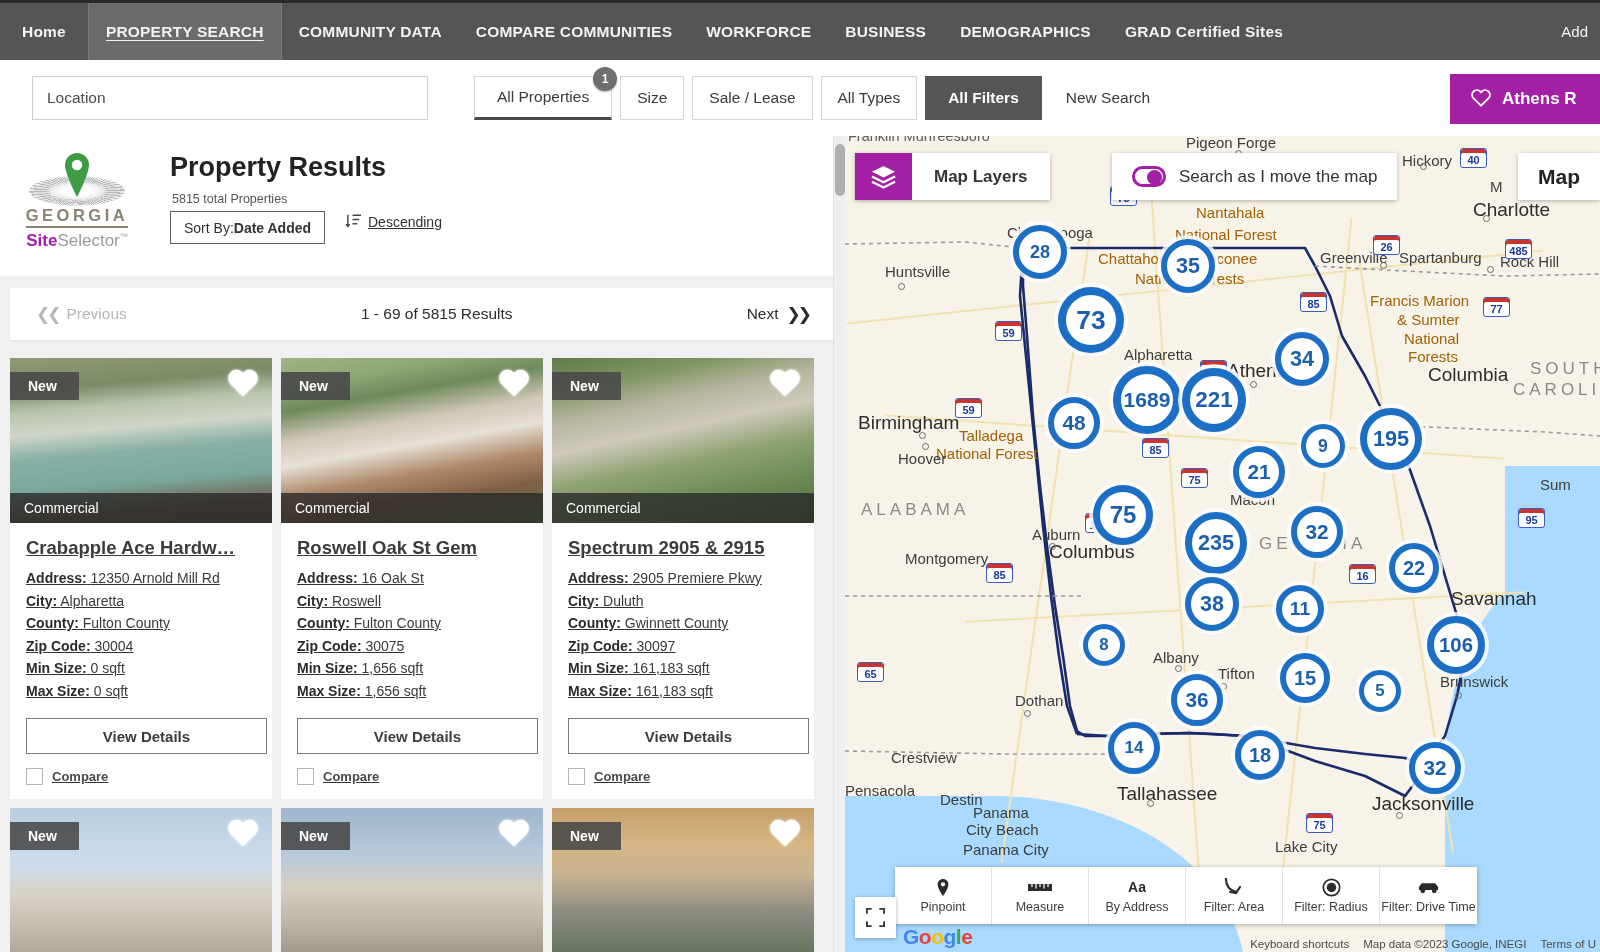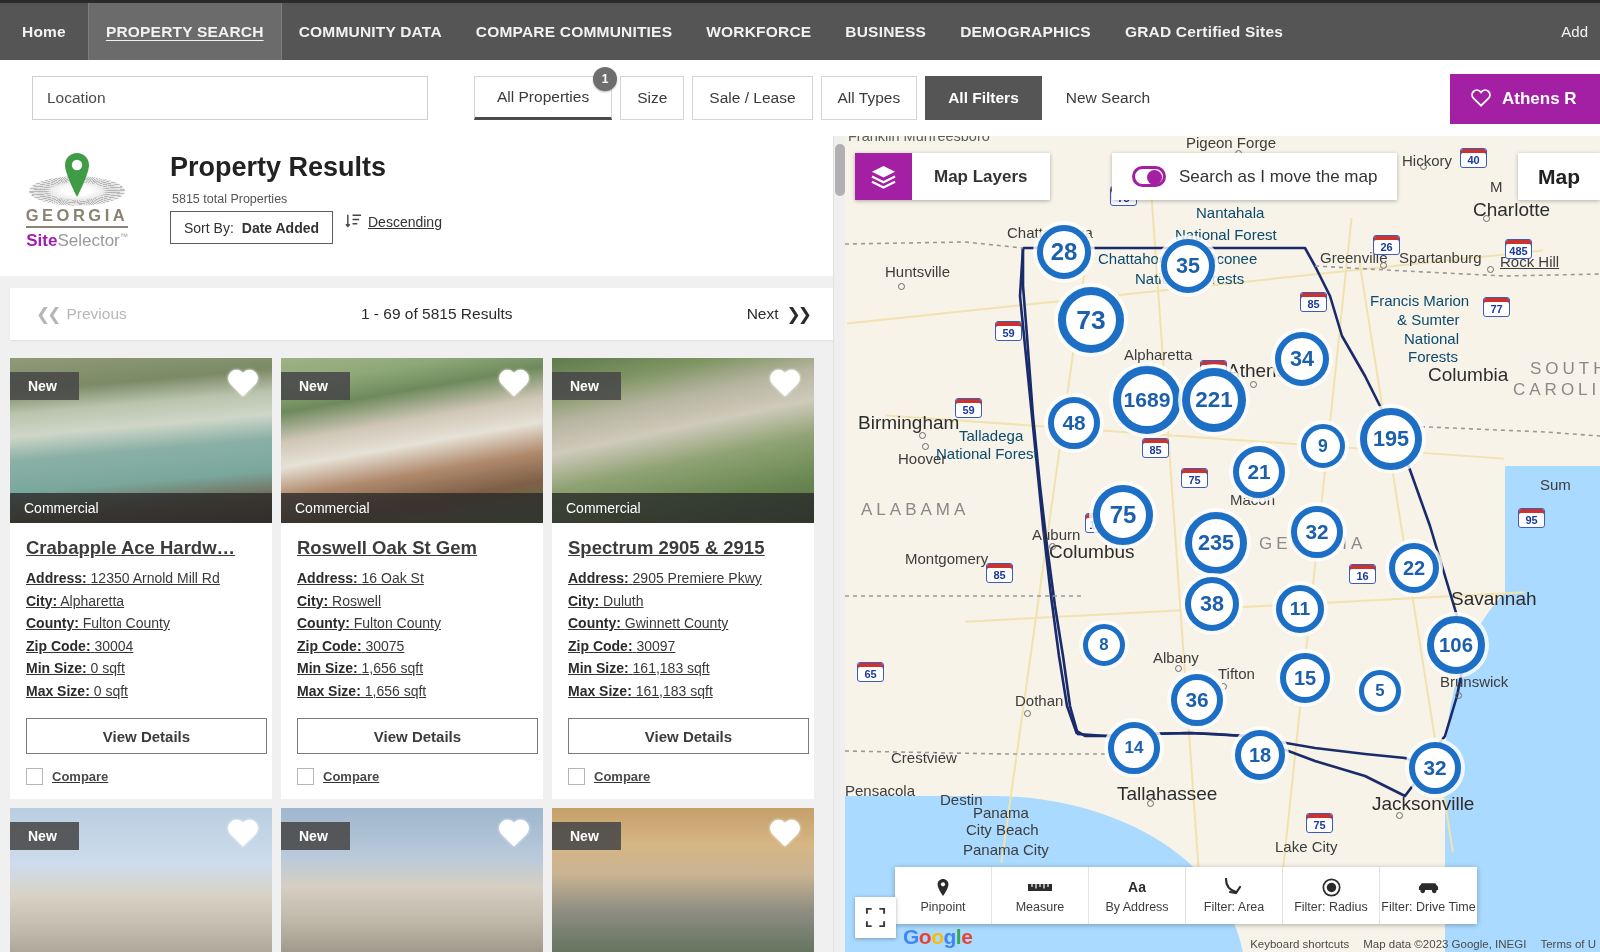--- a/index.html
+++ b/index.html
@@ -99,21 +99,21 @@
   .logo-ss .s2 { color:#9a9a9a; }
   .logo-ss .tm { font-size:8px; color:#9a9a9a; vertical-align:super; }
 
   .rtitle { position:absolute; left:170px; top:16px; font-size:27px; font-weight:bold; color:#222; }
   .rtotal { position:absolute; left:172px; top:56px; font-size:12.5px; color:#555; }
   .sortby {
     position:absolute; left:170px; top:75px; height:33px; padding:0 13px;
     border:1px solid #5c5c5c; display:flex; align-items:center;
     font-size:14px; color:#333; cursor:pointer; background:#fff;
   }
-  .sortby b { margin-left:8px; }
+  .sortby b { margin-left:0; }
   .sortdir {
     position:absolute; left:345px; top:76px; display:flex; align-items:center; gap:6px;
     font-size:14px; color:#333; cursor:pointer;
   }
   .sortdir .lbl { text-decoration:underline; }
 
   .expandmap {
     position:absolute; left:683px; top:155px; height:36px; padding:0 20px;
     border:1px solid #b9b9b9; border-radius:20px; background:#fff;
     display:flex; align-items:center; gap:10px;
@@ -179,21 +179,21 @@
   .map {
     position:absolute; left:845px; top:136px; width:755px; height:816px;
     background:#f7f3e8; overflow:hidden;
   }
   .sea { position:absolute; background:#aadaff; }
   .maproad { position:absolute; background:#f2e2b0; }
   .mlabel { position:absolute; color:#5d5d5d; font-size:14.5px; white-space:nowrap; }
   .mlabel.city { color:#3d3d3d; font-size:15px; }
   .mlabel.big { color:#2d2d2d; font-size:19px; font-weight:normal; }
   .mlabel.state { color:#8a8a8a; font-size:17px; letter-spacing:4px; }
-  .mlabel.forest { color:#0c4a6e; font-size:15px; line-height:18px; }
+  .mlabel.forest { color:#a16207; font-size:15px; line-height:18px; }
   .citydot { position:absolute; width:7px; height:7px; border:1.4px solid #6b6b6b; border-radius:50%; background:transparent; }
   .shield {
     position:absolute; width:27px; height:20px; border-radius:3px;
     background:#fff; border:1.6px solid #3b5bbf; color:#1b3a9b;
     font-size:11px; font-weight:bold; display:flex; align-items:flex-end; justify-content:center;
     padding-bottom:1px; box-shadow:inset 0 4px 0 #c9342f;
   }
 
   .cluster {
     position:absolute; border-radius:50%; background:#fff;
@@ -549,21 +549,21 @@
 
   <div id="map-labels">
       <div class="mlabel" style="left: 3px; top: -8px;">Franklin  Murfreesboro</div>
       <div class="mlabel city" style="left: 341px; top: -2px;">Pigeon Forge</div>
       <div class="mlabel city" style="left: 557px; top: 16px;">Hickory</div>
       <div class="mlabel big" style="left: 628px; top: 63px;">Charlotte</div>
       <div class="mlabel forest" style="left: 351px; top: 68px;">Nantahala</div>
       <div class="mlabel forest" style="left: 330px; top: 90px;">National Forest</div>
       <div class="mlabel city" style="left: 475px; top: 113px;">Greenville</div>
       <div class="mlabel city" style="left: 554px; top: 113px;">Spartanburg</div>
-      <div class="mlabel city" style="left: 655px; top: 117px; text-decoration: underline;">Rock Hill</div>
+      <div class="mlabel city" style="left: 655px; top: 117px;">Rock Hill</div>
       <div class="mlabel city" style="left: 40px; top: 127px;">Huntsville</div>
       <div class="mlabel city" style="left: 162px; top: 88px;">Chattanooga</div>
       <div class="mlabel forest" style="left: 253px; top: 114px;">Chattahoochee-Oconee</div>
       <div class="mlabel forest" style="left: 290px; top: 134px;">National Forests</div>
       <div class="mlabel forest" style="left: 525px; top: 156px;">Francis Marion</div>
       <div class="mlabel forest" style="left: 552px; top: 175px;">&amp; Sumter</div>
       <div class="mlabel forest" style="left: 559px; top: 194px;">National</div>
       <div class="mlabel forest" style="left: 563px; top: 212px;">Forests</div>
       <div class="mlabel city" style="left: 279px; top: 210px;">Alpharetta</div>
       <div class="mlabel big" style="left: 382px; top: 224px;">Athens</div>
@@ -629,21 +629,21 @@
       <div class="shield" style="left: 297px; top: 302px;">85</div>
       <div class="shield" style="left: 673px; top: 372px;">95</div>
       <div class="shield" style="left: 336px; top: 332px;">75</div>
       <div class="shield" style="left: 240px; top: 377px;">185</div>
       <div class="shield" style="left: 141px; top: 427px;">85</div>
       <div class="shield" style="left: 504px; top: 428px;">16</div>
       <div class="shield" style="left: 12px; top: 526px;">65</div>
       <div class="shield" style="left: 461px; top: 677px;">75</div>
     </div>
   <div id="map-clusters">
-      <div class="cluster" style="left: 192px; top: 89px; width: 54px; height: 54px; border: 6px solid rgb(28, 111, 196); font-size: 24px;">28</div>
+      <div class="cluster" style="left: 168px; top: 89px; width: 54px; height: 54px; border: 6px solid rgb(28, 111, 196); font-size: 18px;">28</div>
       <div class="cluster" style="left: 316px; top: 103px; width: 54px; height: 54px; border: 6px solid rgb(28, 111, 196); font-size: 21.6px;">35</div>
       <div class="cluster" style="left: 213px; top: 151px; width: 66px; height: 66px; border: 8px solid rgb(28, 111, 196); font-size: 26.4px;">73</div>
       <div class="cluster" style="left: 430px; top: 196px; width: 54px; height: 54px; border: 6px solid rgb(28, 111, 196); font-size: 21.6px;">34</div>
       <div class="cluster" style="left: 268px; top: 230px; width: 68px; height: 68px; border: 8px solid rgb(28, 111, 196); font-size: 21.08px;">1689</div>
       <div class="cluster" style="left: 337px; top: 232px; width: 64px; height: 64px; border: 8px solid rgb(28, 111, 196); font-size: 22.4px;">221</div>
       <div class="cluster" style="left: 203px; top: 261px; width: 52px; height: 52px; border: 6px solid rgb(28, 111, 196); font-size: 20.8px;">48</div>
       <div class="cluster" style="left: 515px; top: 272px; width: 62px; height: 62px; border: 7px solid rgb(28, 111, 196); font-size: 21.7px;">195</div>
       <div class="cluster" style="left: 456px; top: 288px; width: 44px; height: 44px; border: 5px solid rgb(28, 111, 196); font-size: 17.6px;">9</div>
       <div class="cluster" style="left: 388px; top: 310px; width: 52px; height: 52px; border: 6px solid rgb(28, 111, 196); font-size: 20.8px;">21</div>
       <div class="cluster" style="left: 248px; top: 349px; width: 60px; height: 60px; border: 7px solid rgb(28, 111, 196); font-size: 24px;">75</div>

